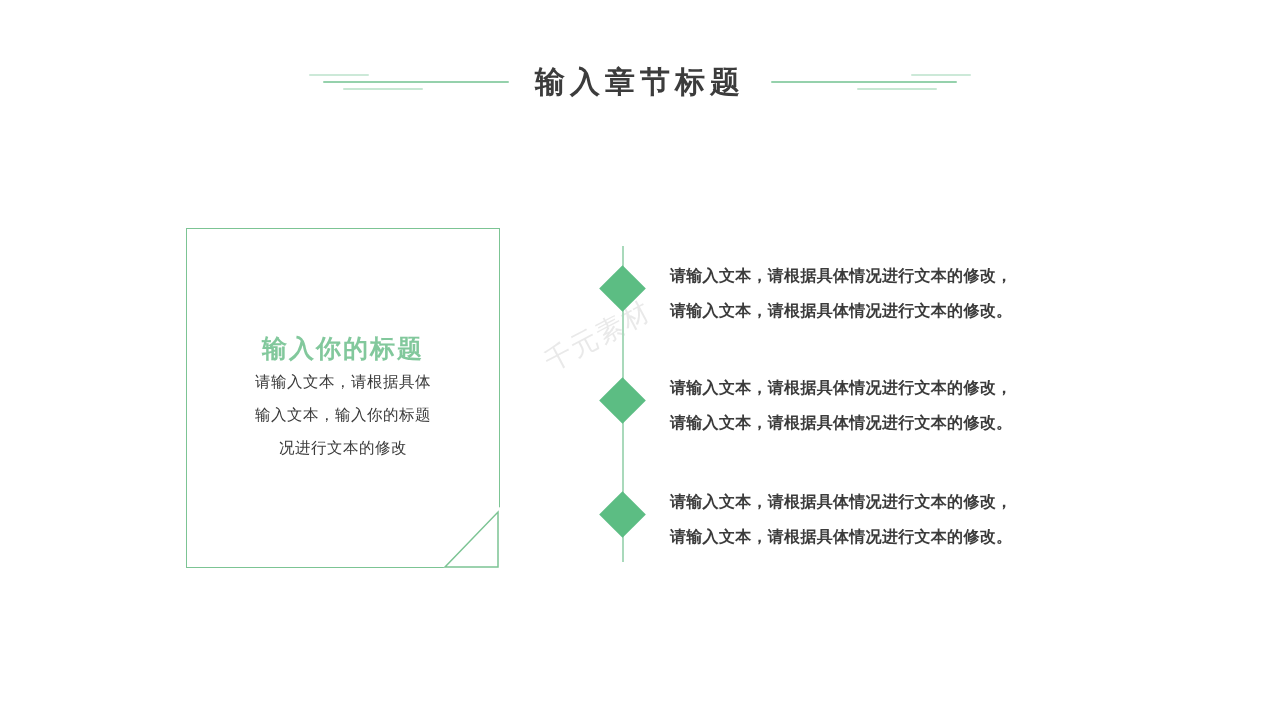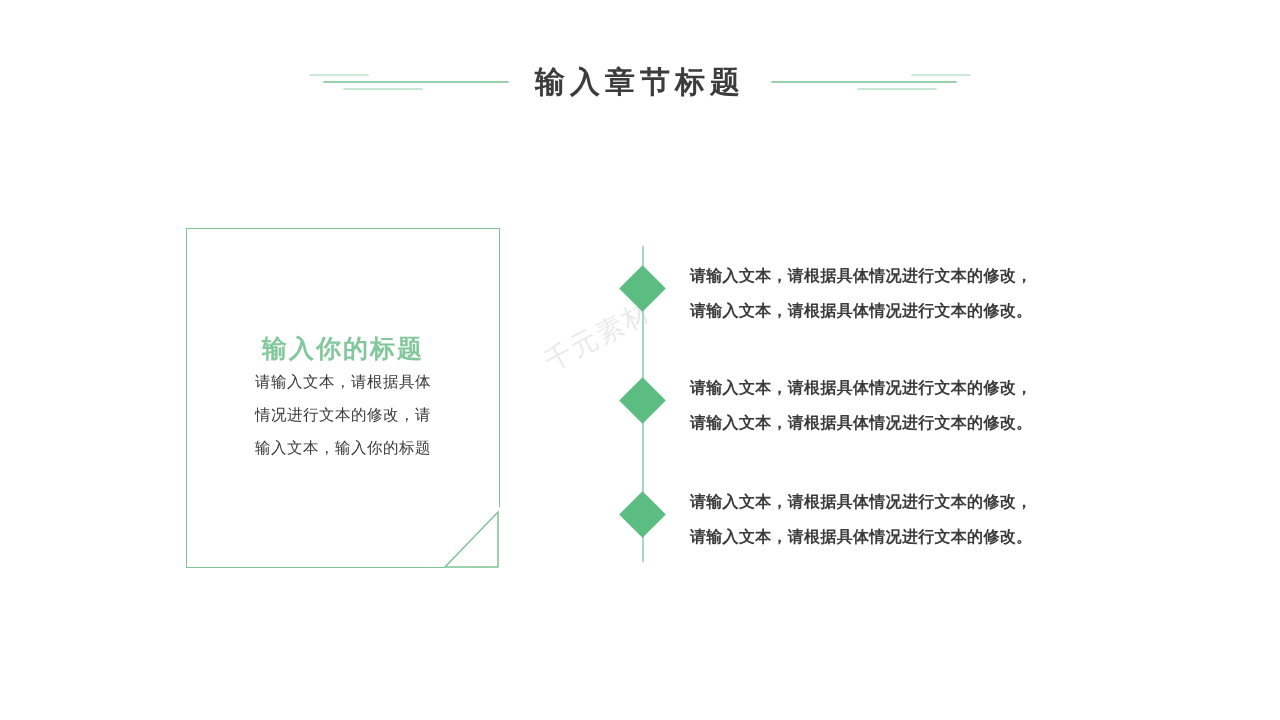--- a/index.html
+++ b/index.html
@@ -102,21 +102,21 @@
     font-weight: normal;
     line-height: 33px;
     color: #3b3b3b;
     text-align: center;
     letter-spacing: .5px;
   }
 
   
   .timeline {
     position: absolute;
-    left: 580px;
+    left: 560px;
     top: 246px;
     width: 620px;
     height: 320px;
   }
   .timeline-axis {
     position: absolute;
     left: 62px;
     top: 0;
     width: 1.5px;
     height: 316px;
@@ -188,22 +188,22 @@
   <div class="note-fold">
     <svg width="58" height="62" viewBox="0 0 58 62">
       <path d="M57 1 L57 61 L1 61 Z" fill="#ffffff" stroke="none"></path>
       <path d="M56 6 L56 61 L3 61 Z" fill="#ffffff" stroke="#7cc494" stroke-width="1.5"></path>
     </svg>
   </div>
   <div class="note-inner">
     <div class="note-title">输入你的标题</div>
     <div class="note-body">
       <div>请输入文本，请根据具体</div>
-      <div>情况进行文本的修改，请</div>
       <div>输入文本，输入你的标题</div>
+      <div>况进行文本的修改</div>
     </div>
   </div>
 </div>
 
 <div class="watermark">千元素材</div>
 
 <div class="timeline">
   <div class="timeline-axis"></div>
 
   <div class="tl-item i0">

